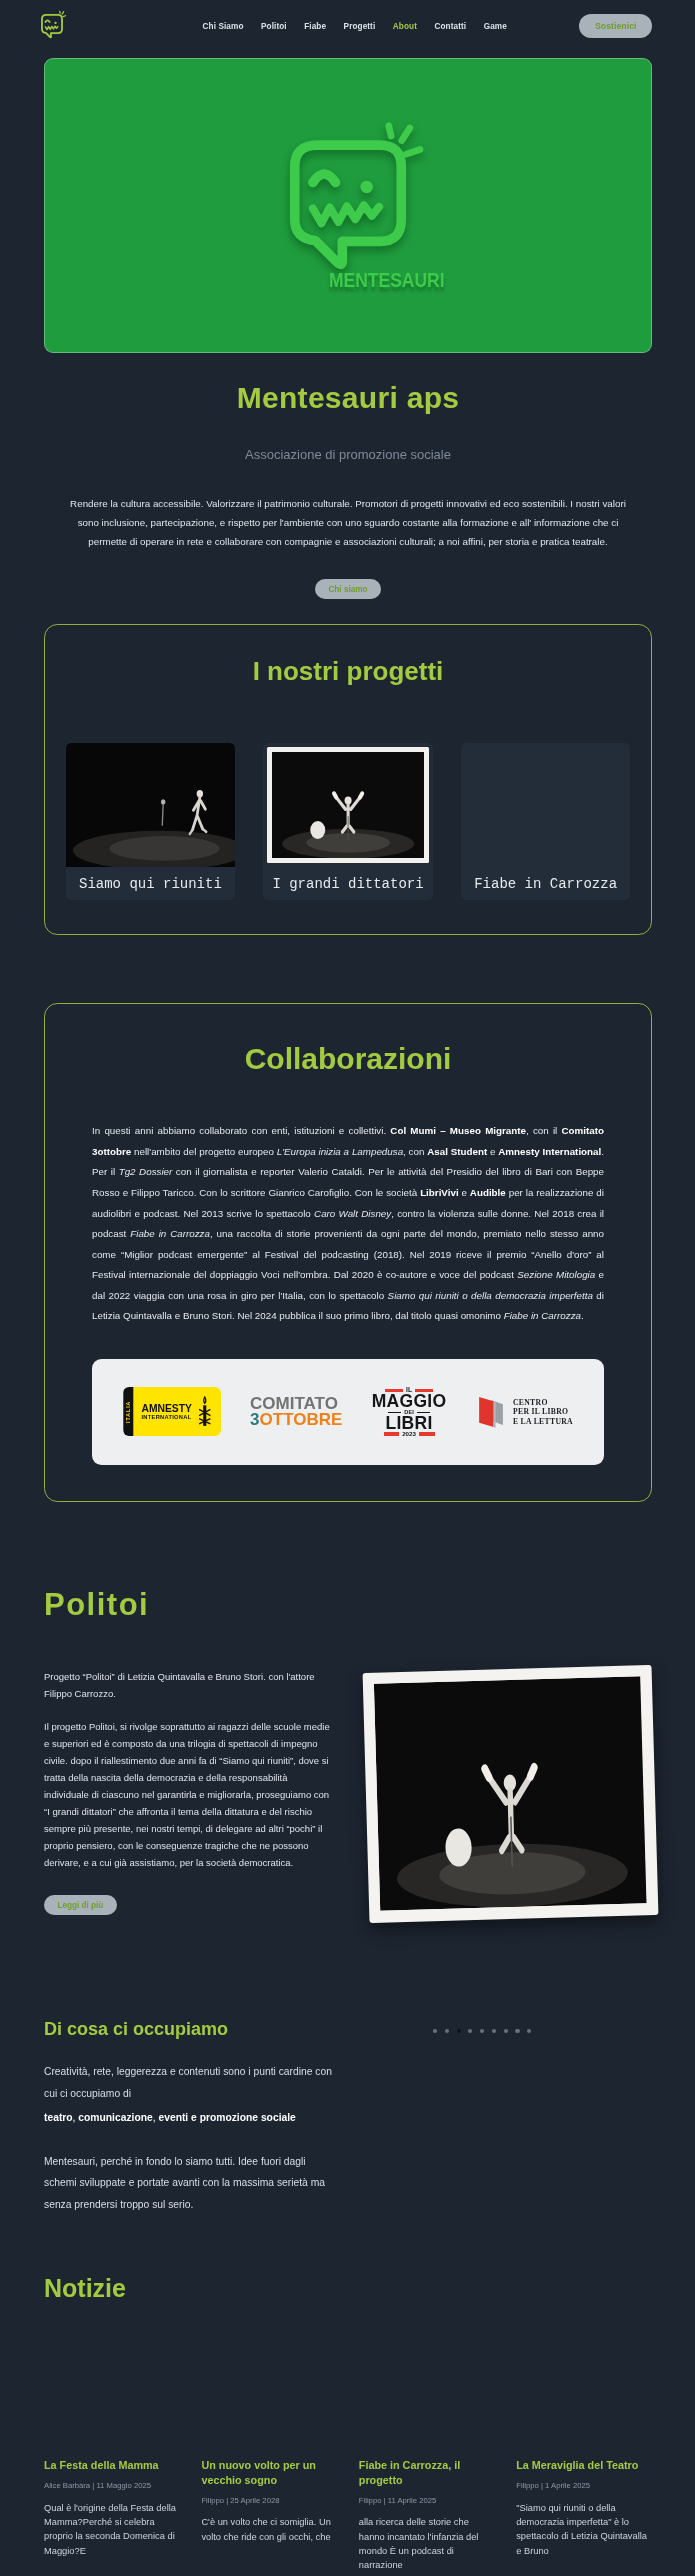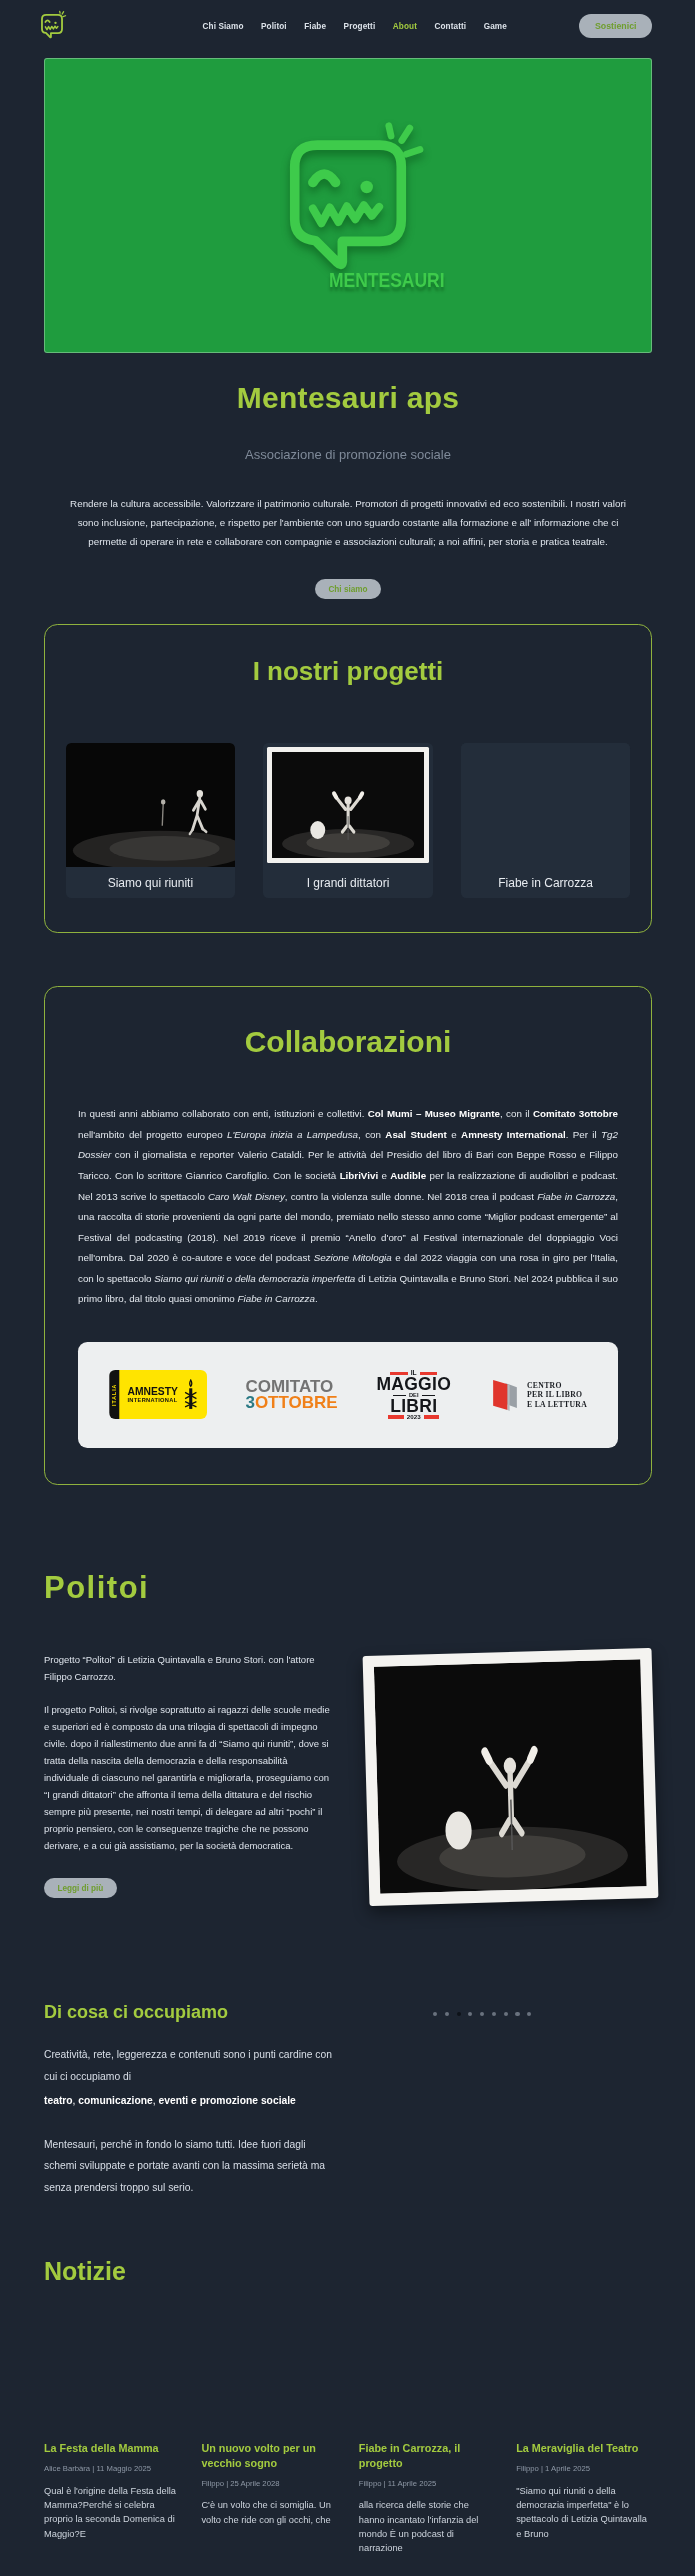--- a/index.html
+++ b/index.html
@@ -16,21 +16,21 @@
   .header{height:52px;display:flex;align-items:center;justify-content:space-between;padding:0 44px 0 36px;}
   .logo-sm{width:32px;height:32px;color:var(--accent);flex:0 0 auto;}
   .nav{display:flex;gap:17.5px;align-items:center;margin-left:62px;}
   .nav a{text-decoration:none;color:#dde3ea;font-size:8.2px;font-weight:600;letter-spacing:0.1px;cursor:pointer;}
   .nav a.active{color:var(--accent);}
   .pill{display:inline-block;background:var(--btn);color:#6f9e2e;border:none;border-radius:13.4px;
         padding:6.7px 15.5px;font-size:8.8px;font-weight:700;font-family:inherit;cursor:pointer;}
   .pill.small{padding:5.2px 13.4px;font-size:8.2px;}
 
   
-  .hero{margin:6.2px 44px 0;height:295px;background:var(--hero-green);border-radius:3px;
+  .hero{margin:6.2px 44px 0;height:295px;background:var(--hero-green);border-radius:9px;
         border:0.5px solid rgba(235,245,235,.35);display:flex;align-items:center;justify-content:center;overflow:hidden;}
   .hero-art{display:flex;flex-direction:column;align-items:center;transform:translatey(0);}
   .logo-big{width:170px;height:170px;color:var(--logo-green);filter:drop-shadow(0 5.2px 4.1px rgba(0,60,10,.45));}
   .hero-word{margin-top:-18.5px;margin-left:77px;font-size:19px;font-weight:800;letter-spacing:0px;
              color:var(--logo-green);text-shadow:0 3.1px 3.1px rgba(0,60,10,.4);transform:scale(.92,1.05);}
 
   
   .about{text-align:center;padding-top:28px;}
   .about h1{font-size:30px;font-weight:700;color:var(--accent);letter-spacing:0.3px;}
   .about .sub{margin-top:32px;font-size:13px;color:#7f8a99;font-weight:400;}
@@ -43,24 +43,24 @@
 
   .projects{padding:31px 20.6px 34px;}
   .projects h2{font-size:26px;}
   .cards{display:flex;justify-content:center;gap:28px;margin-top:56px;}
   .pcard{width:190px;background:var(--panel);border-radius:5.2px;padding-bottom:8.2px;cursor:pointer;}
   .pcard .imgwrap{height:124px;display:flex;align-items:center;justify-content:center;overflow:hidden;border-radius:5.2px 5.2px 0 0;}
   .pcard .imgwrap svg{width:100%;height:100%;display:block;}
   .pcard.framed .imgwrap{padding:4.1px;}
   .pcard.framed .frame{background:#f2f1ee;padding:4.6px;border-radius:1.5px;width:100%;height:100%;}
   .pcard.framed .frame svg{width:100%;height:100%;display:block;}
-  .pcard .label{margin-top:9.3px;text-align:center;font-size:12px;color:#e7ebf0;font-weight:400;}
+  .pcard .label{margin-top:9.3px;text-align:center;font-size:14px;color:#e7ebf0;font-weight:400;font-family:Liberation Mono, monospace;}
   .pcard.empty .imgwrap{background:var(--panel);}
 
-  .collab{margin-top:53px;padding:38px 33px 36px;}
+  .collab{margin-top:68px;padding:38px 47px 36px;}
   .collab h2{font-size:30px;}
   .collab p{margin-top:45px;font-size:9.8px;line-height:2.1;color:#e3e8ee;text-align:justify;}
   .collab p b{font-weight:700;color:#fff;}
   .logo-strip{margin-top:32px;background:#edeff0;border-radius:9.3px;height:106px;
               display:flex;align-items:center;justify-content:space-between;padding:0 31px;}
   
   .lg-amnesty{display:flex;height:49px;border-radius:6.2px;overflow:hidden;}
   .lg-amnesty .side{background:#111;color:#ffe400;writing-mode:vertical-rl;transform:rotate(180deg);
                     font-size:5.2px;font-weight:700;letter-spacing:1px;display:flex;align-items:center;justify-content:center;width:10.3px;}
   .lg-amnesty .yellow{background:#ffe400;display:flex;align-items:center;gap:5.2px;padding:0 8.2px;}

